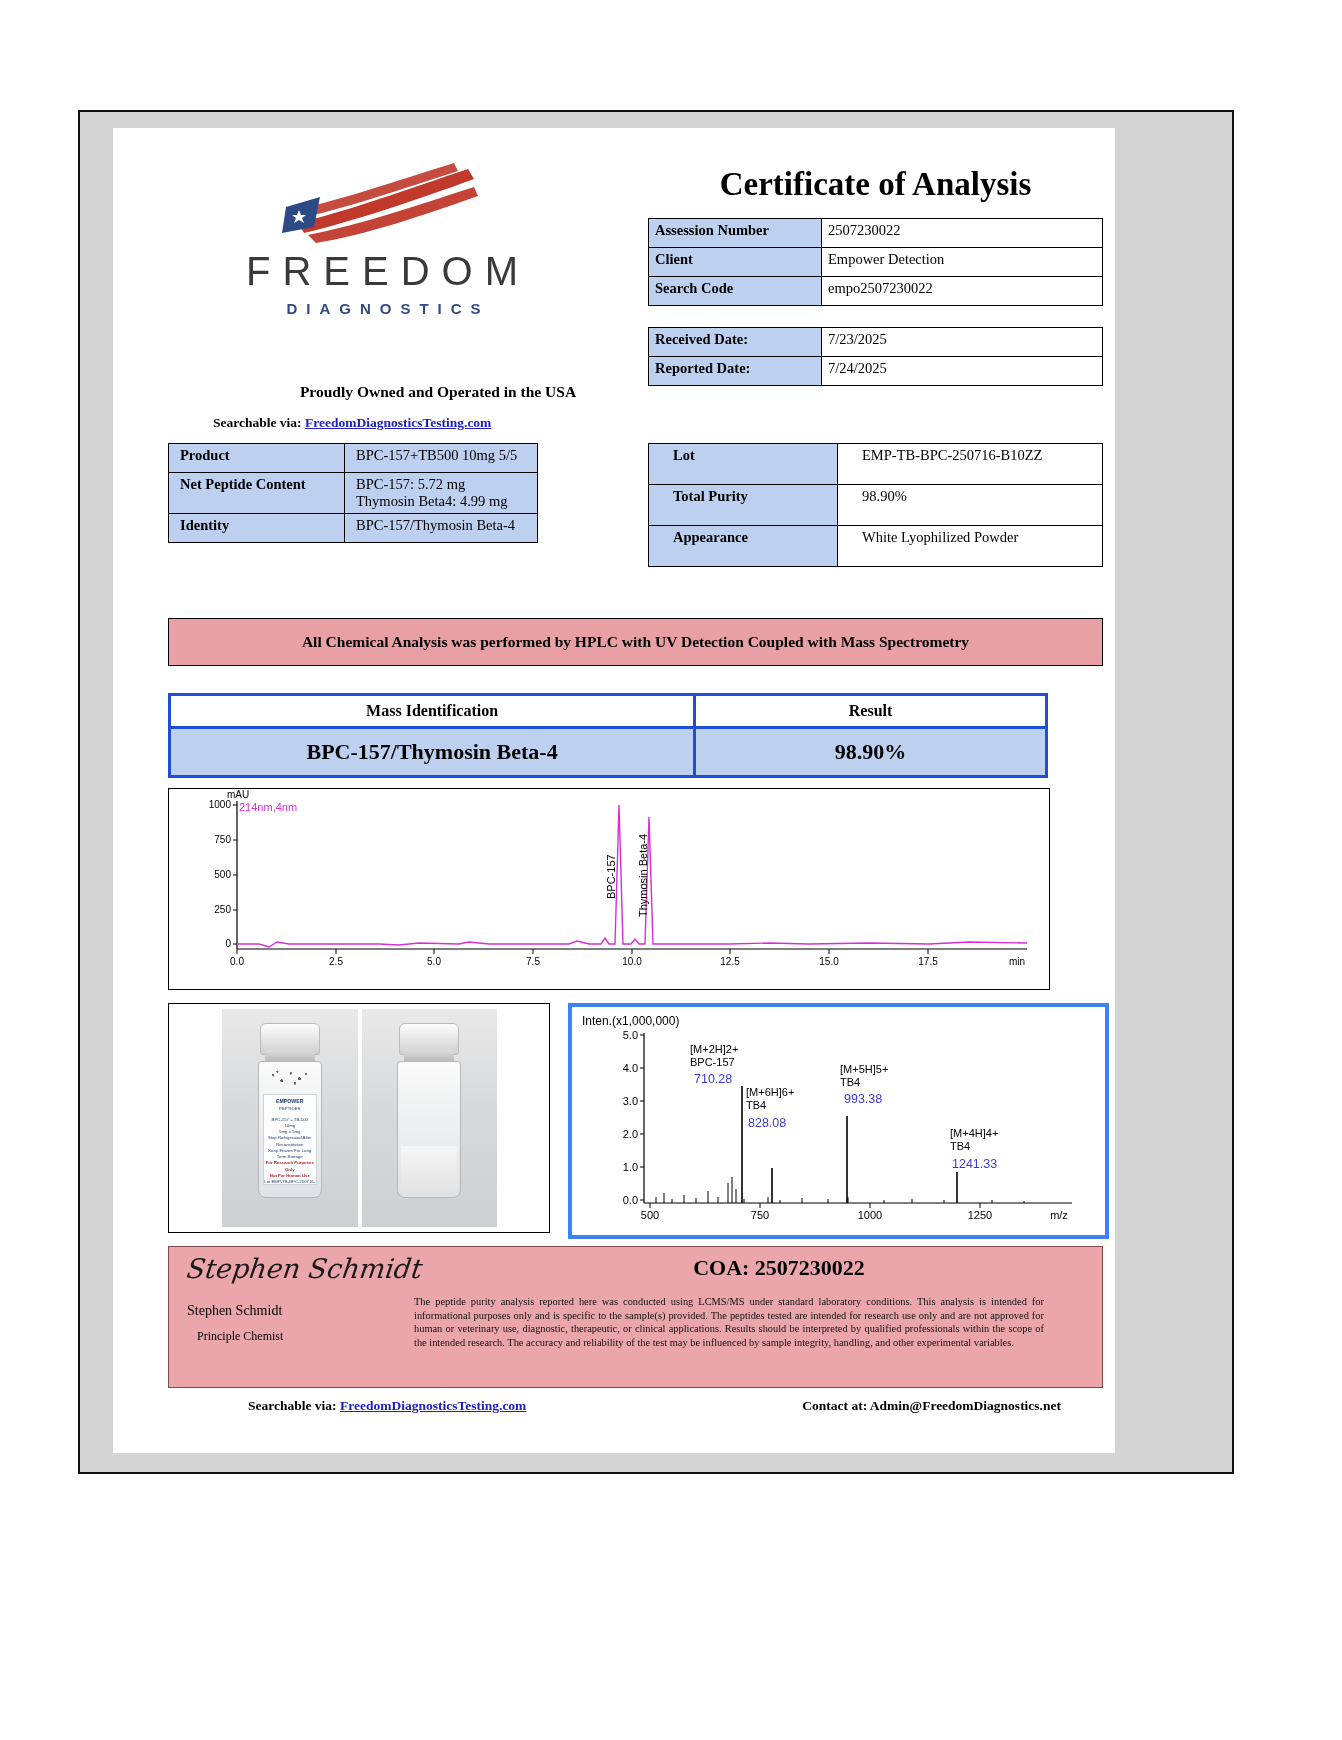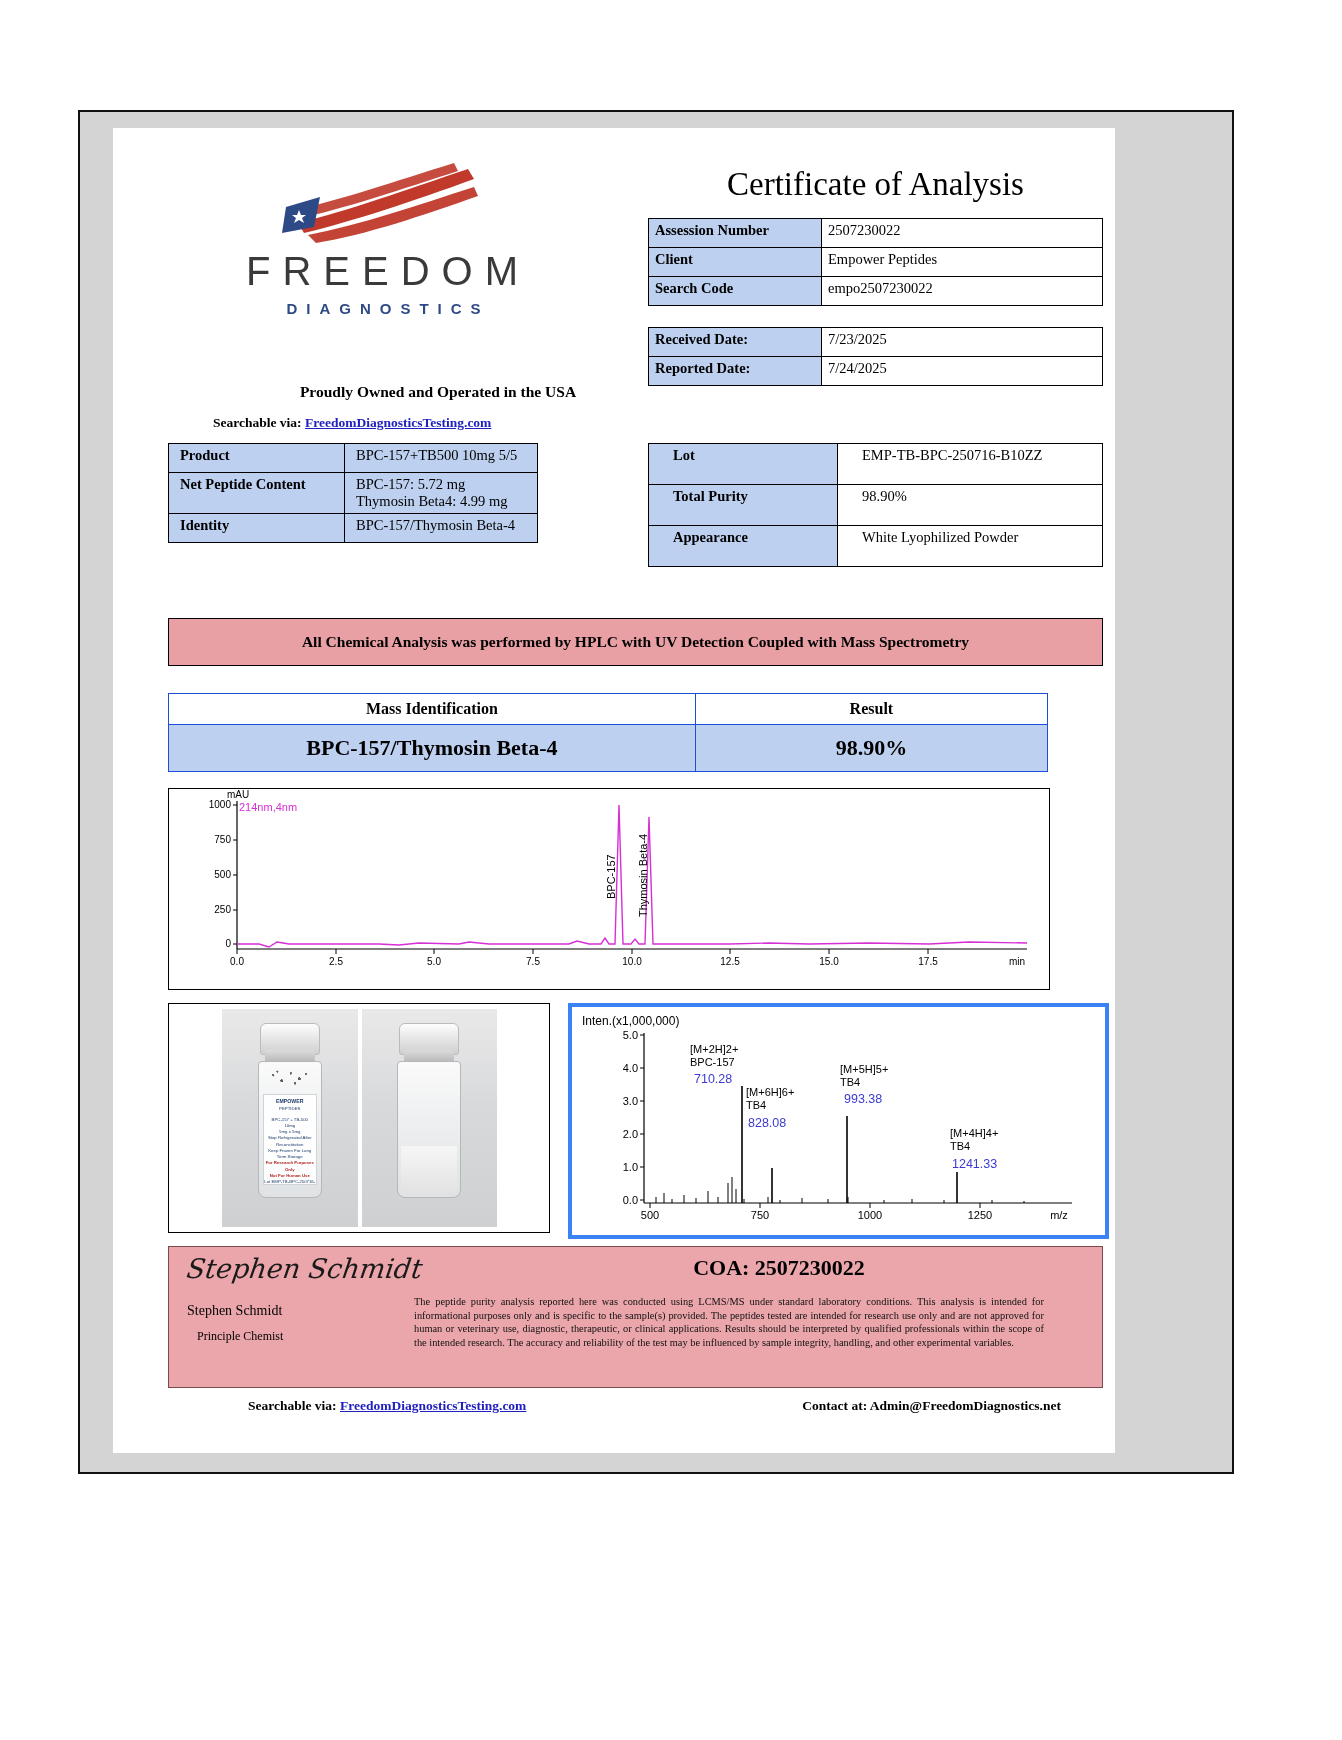--- a/index.html
+++ b/index.html
@@ -86,21 +86,21 @@
     color: #2020c0;
     text-decoration: underline;
   }
   .coa-title {
     position: absolute;
     left: 535px;
     top: 38px;
     width: 455px;
     text-align: center;
     font-size: 33px;
-    font-weight: normal;
+    font-weight: bold;
     color: #000;
   }
 
   
   table.kv {
     border-collapse: collapse;
     position: absolute;
     table-layout: fixed;
   }
   table.kv td {
@@ -154,21 +154,21 @@
   
   #tbl-mass {
     position: absolute;
     left: 55px;
     top: 565px;
     width: 880px;
     border-collapse: collapse;
     table-layout: fixed;
   }
   #tbl-mass td {
-    border: 1px solid #1d4ed8;
+    border: 3px solid #1d4ed8;
     text-align: center;
   }
   #tbl-mass .hdr {
     font-size: 16px;
     font-weight: bold;
     height: 28px;
     background: #ffffff;
   }
   #tbl-mass .cell {
     font-size: 22px;
@@ -392,21 +392,21 @@
     <div class="coa-title">Certificate of Analysis</div>
 
     <table class="kv" id="tbl-assession">
       <tbody>
           <tr>
         <td class="lbl">Assession Number</td>
         <td class="val">2507230022</td>
       </tr>
       <tr>
         <td class="lbl">Client</td>
-        <td class="val">Empower Peptides</td>
+        <td class="val">Empower Detection</td>
       </tr>
       <tr>
         <td class="lbl">Search Code</td>
         <td class="val">empo2507230022</td>
       </tr>
     </tbody>
       </table>
 
     <table class="kv" id="tbl-dates">
       <tbody>

